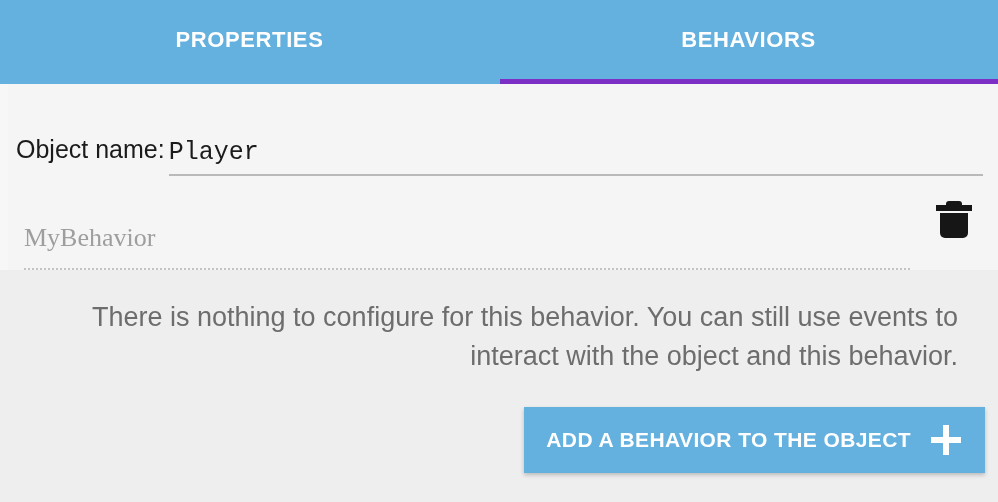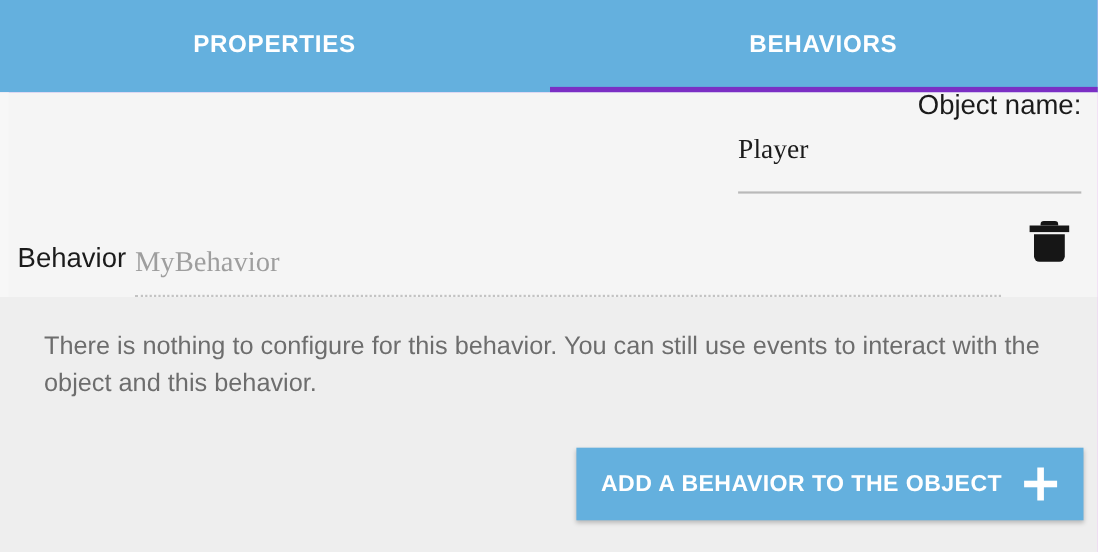--- a/index.html
+++ b/index.html
@@ -10,21 +10,21 @@
     width: 998px;
     height: 502px;
     background: #f5f5f5;
     font-family: "Liberation Sans", sans-serif;
     overflow: hidden;
   }
   .app {
     position: relative;
     width: 998px;
     height: 502px;
-    background: #f0abfc;
+    background: #404040;
     display: flex;
     flex-direction: column;
   }
 
   
   .tabbar {
     position: relative;
     height: 84px;
     min-height: 84px;
     background: #64b0de;
@@ -68,21 +68,21 @@
     top: 0;
     width: 8px;
     bottom: 0;
     background: #f7f7f7;
   }
 
   .row-object-name {
     position: relative;
     height: 92px;
     display: flex;
-    flex-direction: column;
+    flex-direction: row;
     align-items: flex-end;
     padding: 0 15px 0 16px;
     box-sizing: border-box;
   }
   .field-label {
     font-size: 25px;
     color: #1b1b1b;
     line-height: 1;
     padding-bottom: 14px;
     white-space: nowrap;
@@ -92,21 +92,21 @@
     position: relative;
     margin-left: 4px;
     padding-bottom: 8px;
     border-bottom: 2px solid #b9b9b9;
   }
   .name-input {
     width: 100%;
     border: none;
     outline: none;
     background: transparent;
-    font-family: Liberation Serif, serif;
+    font-family: Liberation Mono, monospace;
     font-size: 25px;
     color: #1b1b1b;
     padding: 0;
     line-height: 1.1;
   }
 
   
   .row-behavior {
     position: relative;
     height: 94px;
@@ -167,23 +167,23 @@
   .lower-panel {
     flex: 1 1 auto;
     background: #eeeeee;
     display: flex;
     flex-direction: column;
     position: relative;
     padding: 0;
   }
   .empty-message {
     margin: 28px 40px 0 40px;
-    text-align: left;
+    text-align: right;
     color: #6d6d6d;
-    font-size: 23px;
+    font-size: 27px;
     line-height: 1.45;
   }
   .button-row {
     position: absolute;
     right: 13px;
     bottom: 29px;
     display: flex;
     justify-content: center;
   }
   .add-behavior-button {
@@ -249,21 +249,20 @@
     <div class="edge-strip"></div>
 
     <div class="row-object-name">
       <span class="field-label">Object name:</span>
       <div class="name-input-wrap">
         <input class="name-input" type="text" value="Player" style="">
       </div>
     </div>
 
     <div class="row-behavior">
-      <span class="behavior-label">Behavior</span>
       <div class="behavior-input-wrap">
         <input class="behavior-input" type="text" placeholder="MyBehavior" style="">
       </div>
       <button class="trash-button">
         <span class="trash-icon">
           <svg width="38" height="42" viewBox="0 0 38 42" xmlns="http://www.w3.org/2000/svg">
             <path d="M14 3 h10 a3 3 0 0 1 3 3 v1 h-16 v-1 a3 3 0 0 1 3 -3 z" fill="#161616"></path>
             <rect x="1" y="7" width="36" height="6" fill="#161616"></rect>
             <path d="M5 15 h28 v20 a5 5 0 0 1 -5 5 h-18 a5 5 0 0 1 -5 -5 z" fill="#161616"></path>
           </svg>

